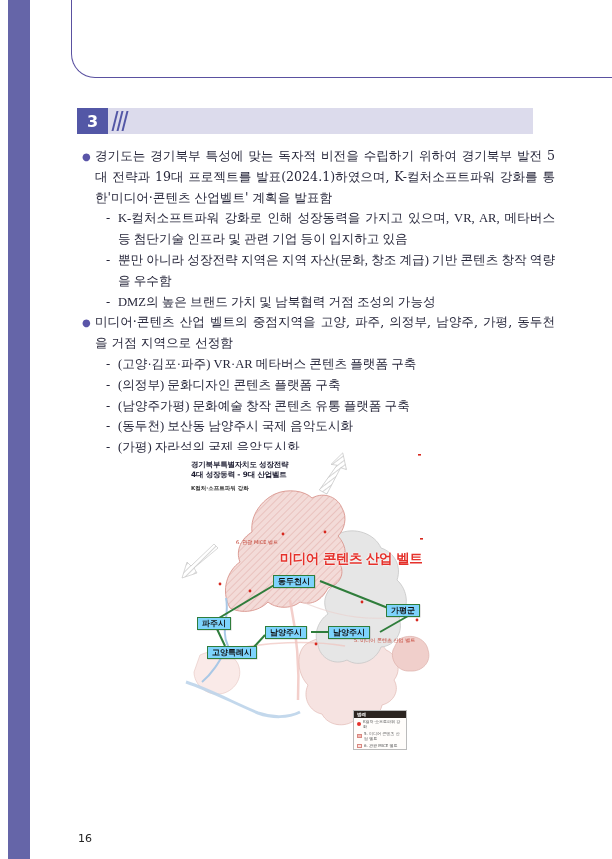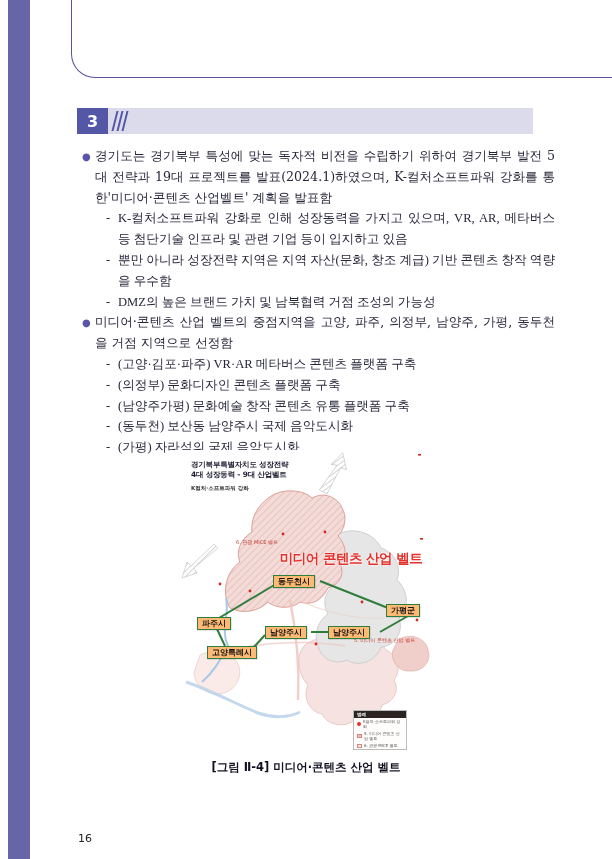--- a/index.html
+++ b/index.html
@@ -58,21 +58,21 @@
   .map-titles .t { font-weight:bold; font-size:7.5px; line-height:9.5px; letter-spacing:-0.2px; }
   .map-titles .s { font-weight:bold; font-size:5.5px; margin-top:6px; color:#333; }
   .belt-title {
     position:absolute; left:58px; top:100px; width:150px; text-align:center;
     font-family:"DejaVu Sans","Liberation Sans",sans-serif; font-weight:bold;
     font-size:13.5px; color:#e5312b; letter-spacing:-0.5px; white-space:nowrap;
     text-shadow:0 0 2px #fff,0 0 2px #fff;
     margin-left:48px;
   }
   .region-box {
-    position:absolute; background:#fdba74; border:1.5px solid #2f7d3b;
+    position:absolute; background:#7dd3fc; border:1.5px solid #2f7d3b;
     font-family:Liberation Serif, serif; font-weight:bold;
     font-size:8px; color:#111; padding:1px 4px; white-space:nowrap; line-height:9px;
     box-shadow:0.5px 0.5px 0 rgba(0,0,0,0.2);
   }
   .map-note { position:absolute; font-family:"DejaVu Sans","Liberation Sans",sans-serif; font-size:5px; color:#c0392b; white-space:nowrap; }
   .legend {
     position:absolute; left:183px; top:260px; width:54px; background:#fffdfb;
     border:0.5px solid #bbb; font-family:"DejaVu Sans","Liberation Sans",sans-serif;
   }
   .legend-head { background:#2b2420; color:#fff; font-size:4.5px; padding:1px 3px; font-weight:bold; }
@@ -233,17 +233,16 @@
         <span class="sw pink"></span>
         <span>5. 미디어 콘텐츠 산업 벨트</span>
       </div>
       <div class="legend-row">
         <span class="sw lightpink"></span>
         <span>6. 관광 MICE 벨트</span>
       </div>
     </div>
   </div>
 
-  <div class="caption">[그림 Ⅱ-4] 미디어·콘텐츠 산업 벨트</div>
 
   <div class="page-num">16</div>
 
 </div>
 
 </body></html>

